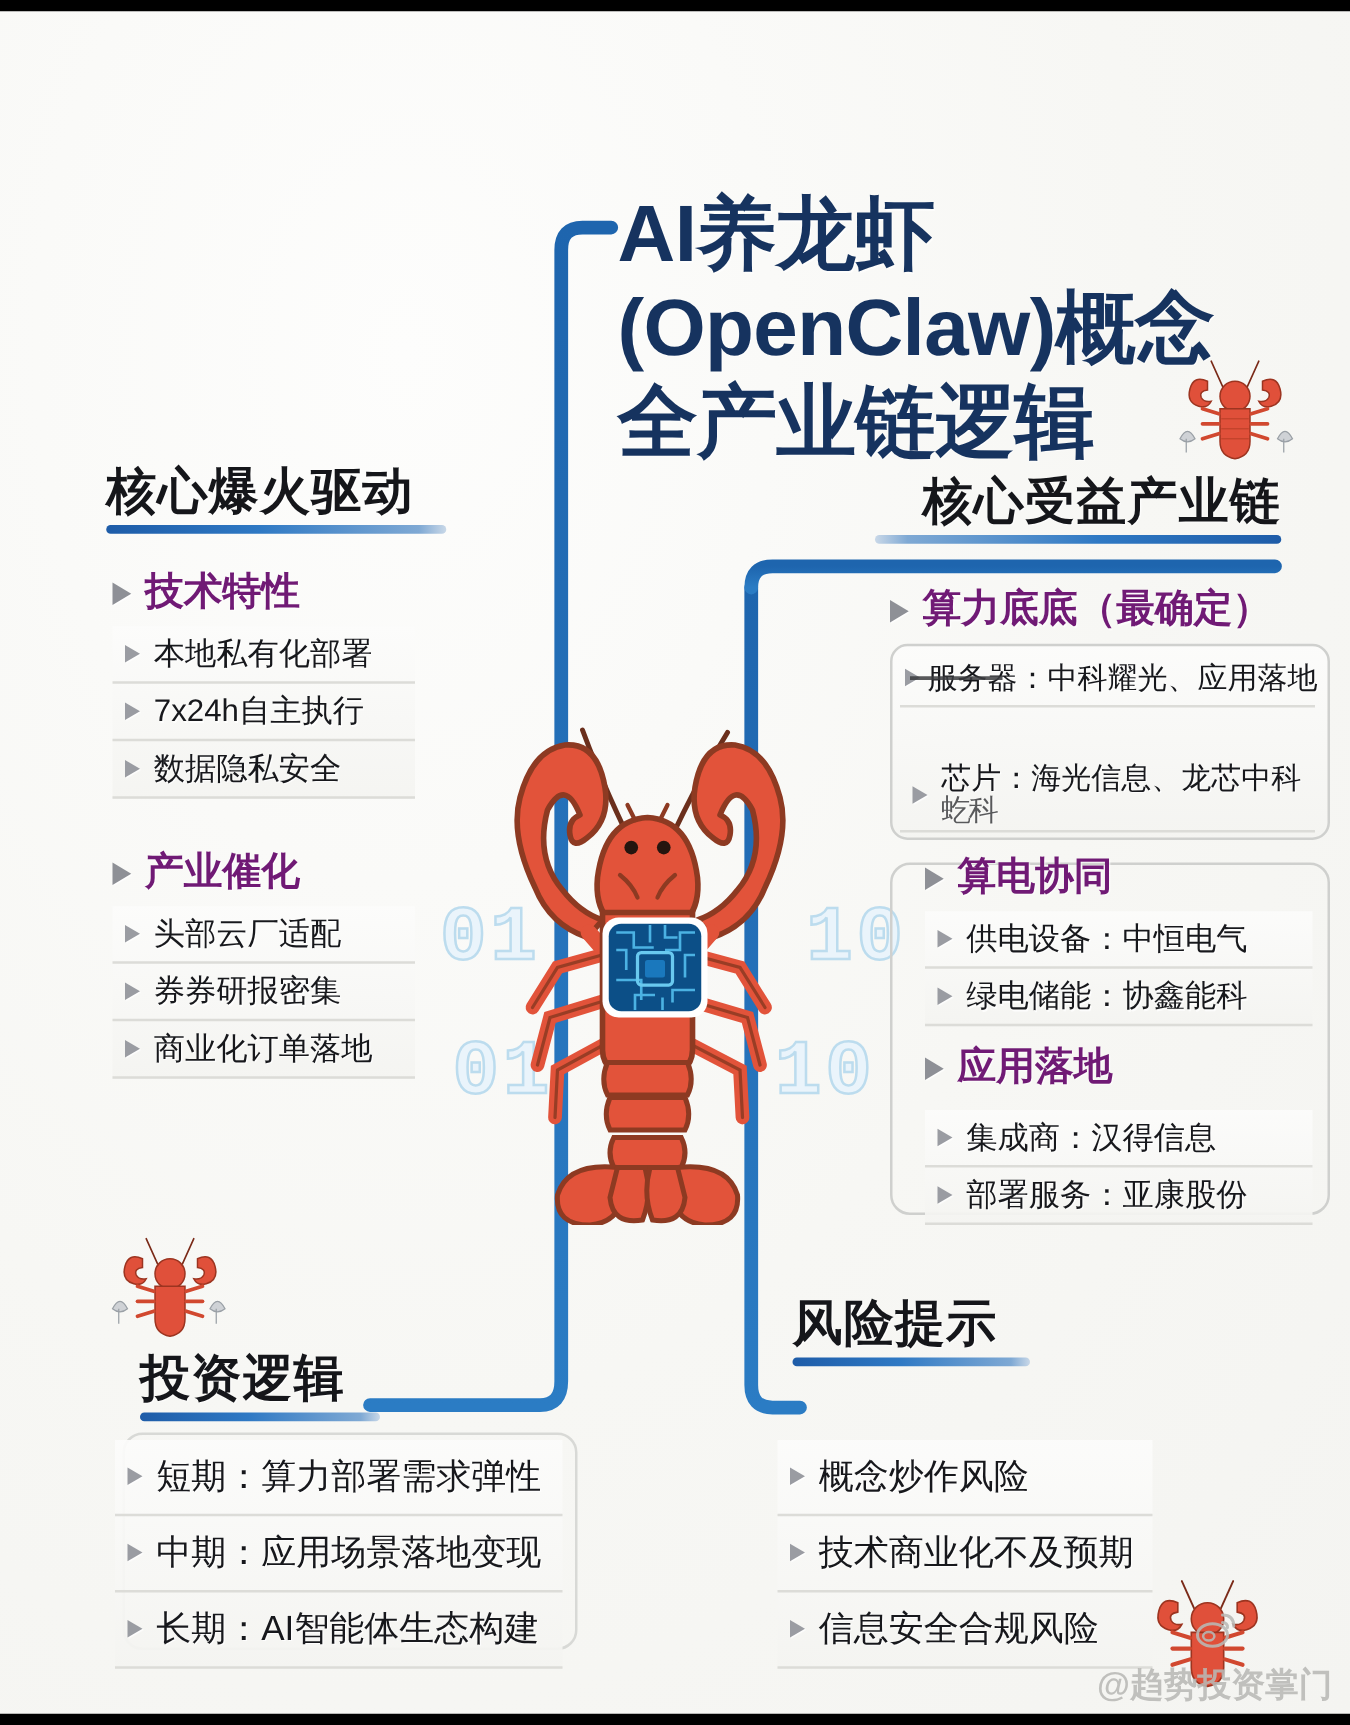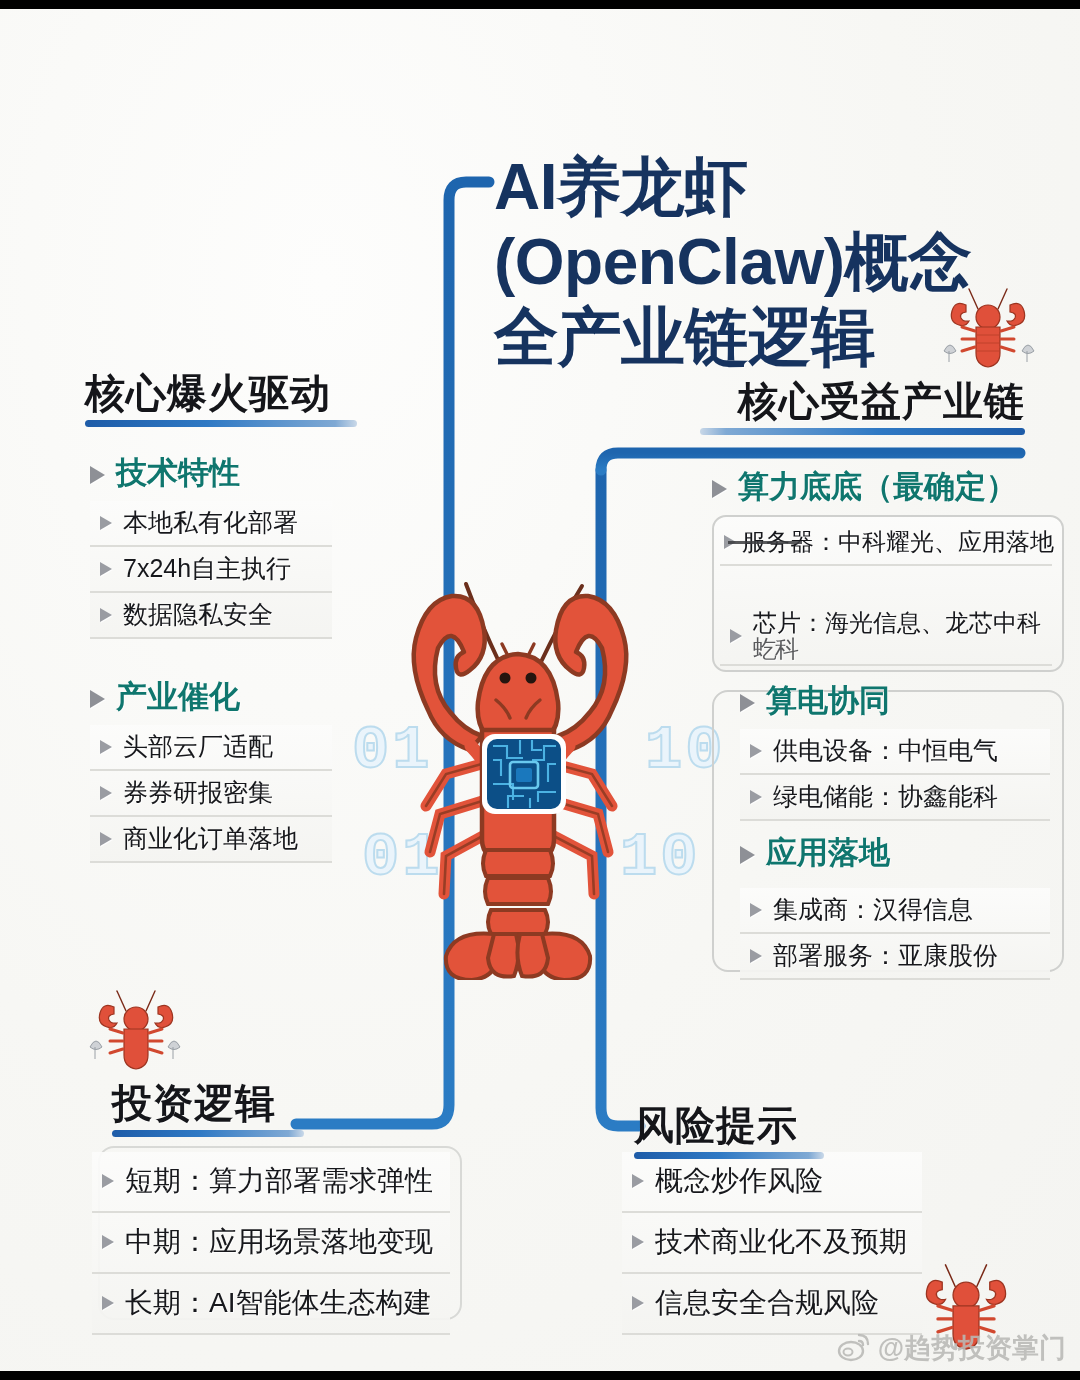--- a/index.html
+++ b/index.html
@@ -79,21 +79,21 @@
   .node {
     position: absolute;
     z-index: 21;
   }
   .node-title {
     display: flex;
     align-items: center;
     gap: 11px;
     font-size: 31px;
     font-weight: 700;
-    color: #0f766e;
+    color: #701a75;
     white-space: nowrap;
     text-shadow: 1px 1px 1px rgba(255,255,255,.75);
   }
   .node-title .chev { margin-top: 3px; }
 
   .chev {
     display: inline-block;
     width: 0; height: 0;
     flex: none;
     border-top: 9px solid transparent;
@@ -184,20 +184,21 @@
   
   .watermark {
     position: absolute;
     right: 14px; bottom: 14px;
     display: flex; align-items: center; gap: 8px;
     z-index: 55;
     color: #b9b9b6;
     font-size: 27px;
     font-weight: 700;
     opacity: .88;
+    flex-direction: column;
   }
   .watermark svg { display: block; }
 </style>
 </head>
 <body>
 
 <div id="canvas">
   <div class="paper"></div>
 
   <svg id="wires" viewBox="0 0 1080 1380">
@@ -495,21 +496,21 @@
       </div>
       <div class="subitem">
         <span class="chev sm"></span>
         <span>长期：AI智能体生态构建</span>
       </div>
     </div>
   </div>
   <div style="position:absolute; left:98px; top:1146px; width:364px; height:174px;
               border:2px solid #d8d9d6; border-radius:16px; z-index:11;"></div>
 
-  <div class="branch-head" style="left:634px; top:1104px; width:190px;">
+  <div class="branch-head" style="left:634px; top:1038px; width:190px;">
     <div class="bh-text">风险提示</div>
     <div class="bh-rule"></div>
   </div>
 
   <div class="bottom-block" style="left:622px; top:1152px; width:300px;">
     <div class="sublist" style="margin-top:0;">
       <div class="subitem">
         <span class="chev sm"></span>
         <span>概念炒作风险</span>
       </div>

